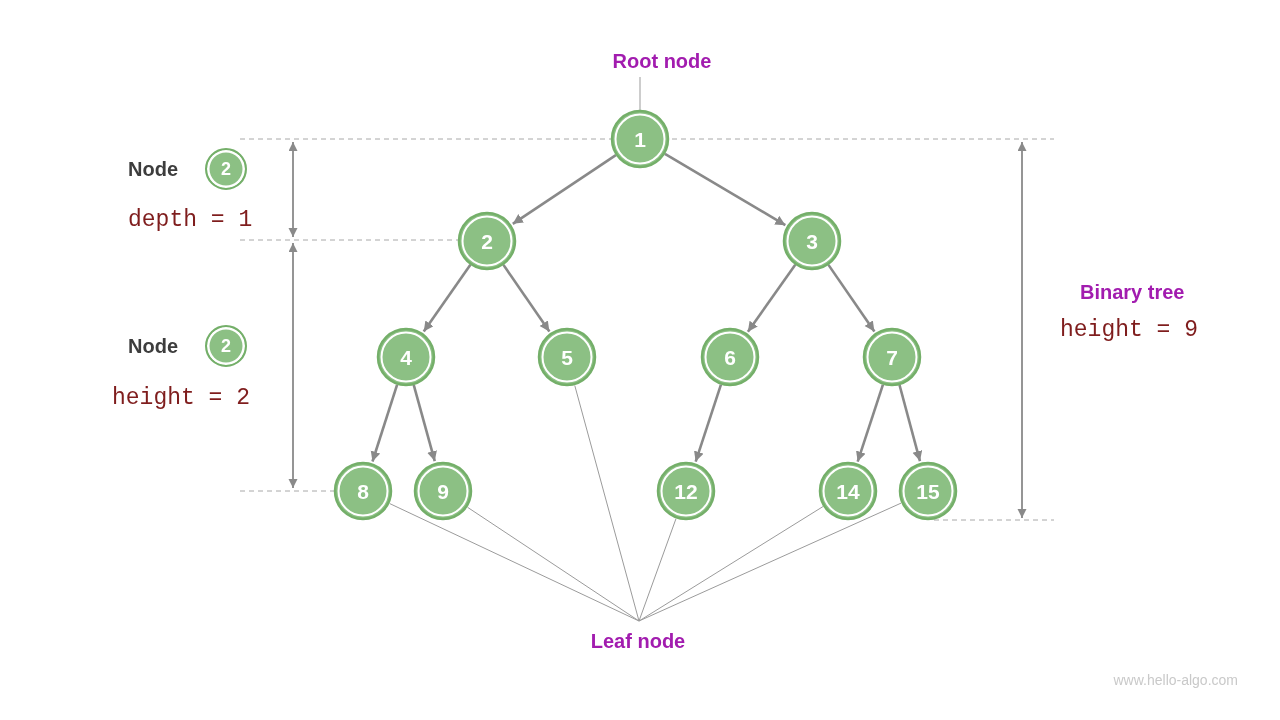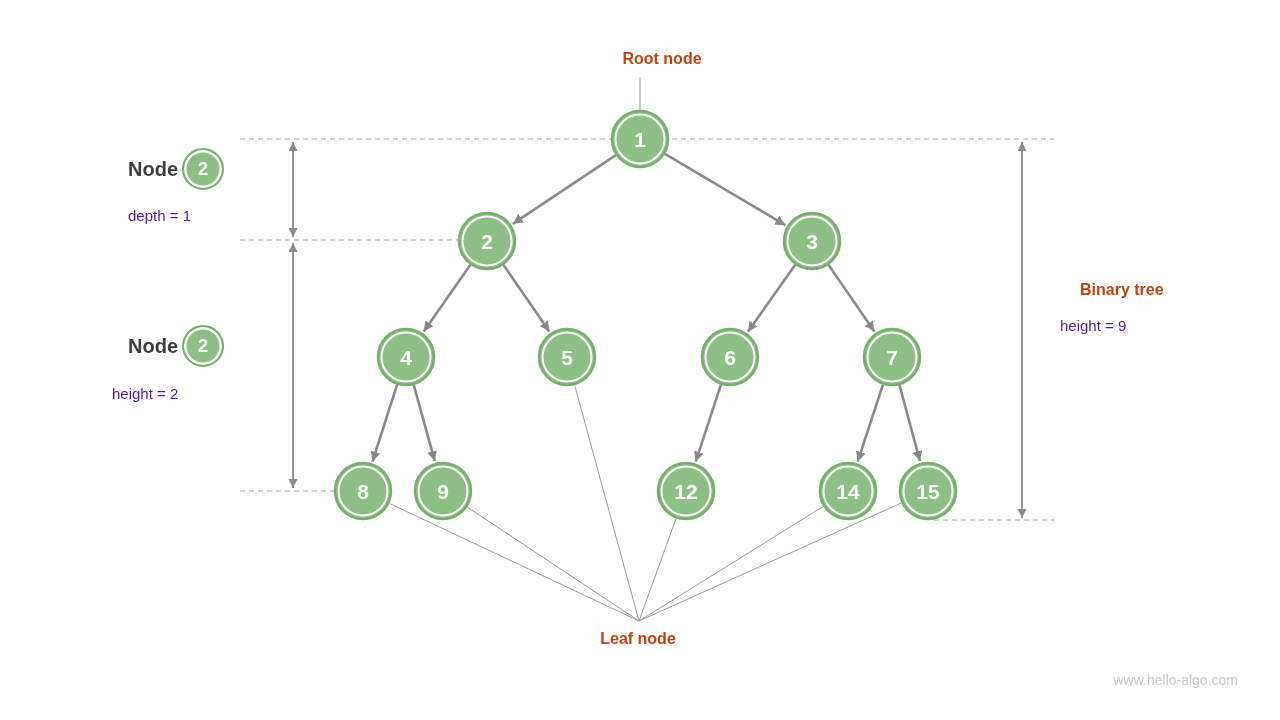--- a/index.html
+++ b/index.html
@@ -7,32 +7,32 @@
     position: relative;
     width: 1280px;
     height: 720px;
     background: #ffffff;
     overflow: hidden;
     font-family: "Liberation Sans", sans-serif;
   }
   .stage svg { position: absolute; inset: 0; }
   .lbl {
     position: absolute;
-    color: #c2410c;
-    font-weight: 700;
-    font-size: 16px;
+    color: #a21caf;
+    font-weight: 700;
+    font-size: 20px;
     white-space: nowrap;
     padding-left: 44px;
   }
   .lbl.centered { transform: translateX(-50%); }
   .anno-row {
     position: absolute;
     display: flex;
     align-items: center;
-    gap: 4px;
+    gap: 27px;
     white-space: nowrap;
   }
   .anno-row .anno-title {
     color: #3d3d3d;
     font-weight: 700;
     font-size: 20px;
   }
   .badge {
     width: 38px; height: 38px;
     border-radius: 50%;
@@ -41,23 +41,23 @@
     box-shadow: inset 0 0 0 2.5px #ffffff;
     display: inline-flex;
     align-items: center;
     justify-content: center;
     color: #ffffff;
     font-weight: 700;
     font-size: 18px;
   }
   .formula {
     position: absolute;
-    color: #4c1d95;
-    font-family: Liberation Sans, sans-serif;
-    font-size: 15px;
+    color: #7f1d1d;
+    font-family: Liberation Mono, monospace;
+    font-size: 23px;
     white-space: nowrap;
   }
   .watermark {
     position: absolute;
     right: 42px;
     top: 672px;
     color: #c9c9c9;
     font-family: Liberation Sans, sans-serif;
     font-size: 14px;
   }

